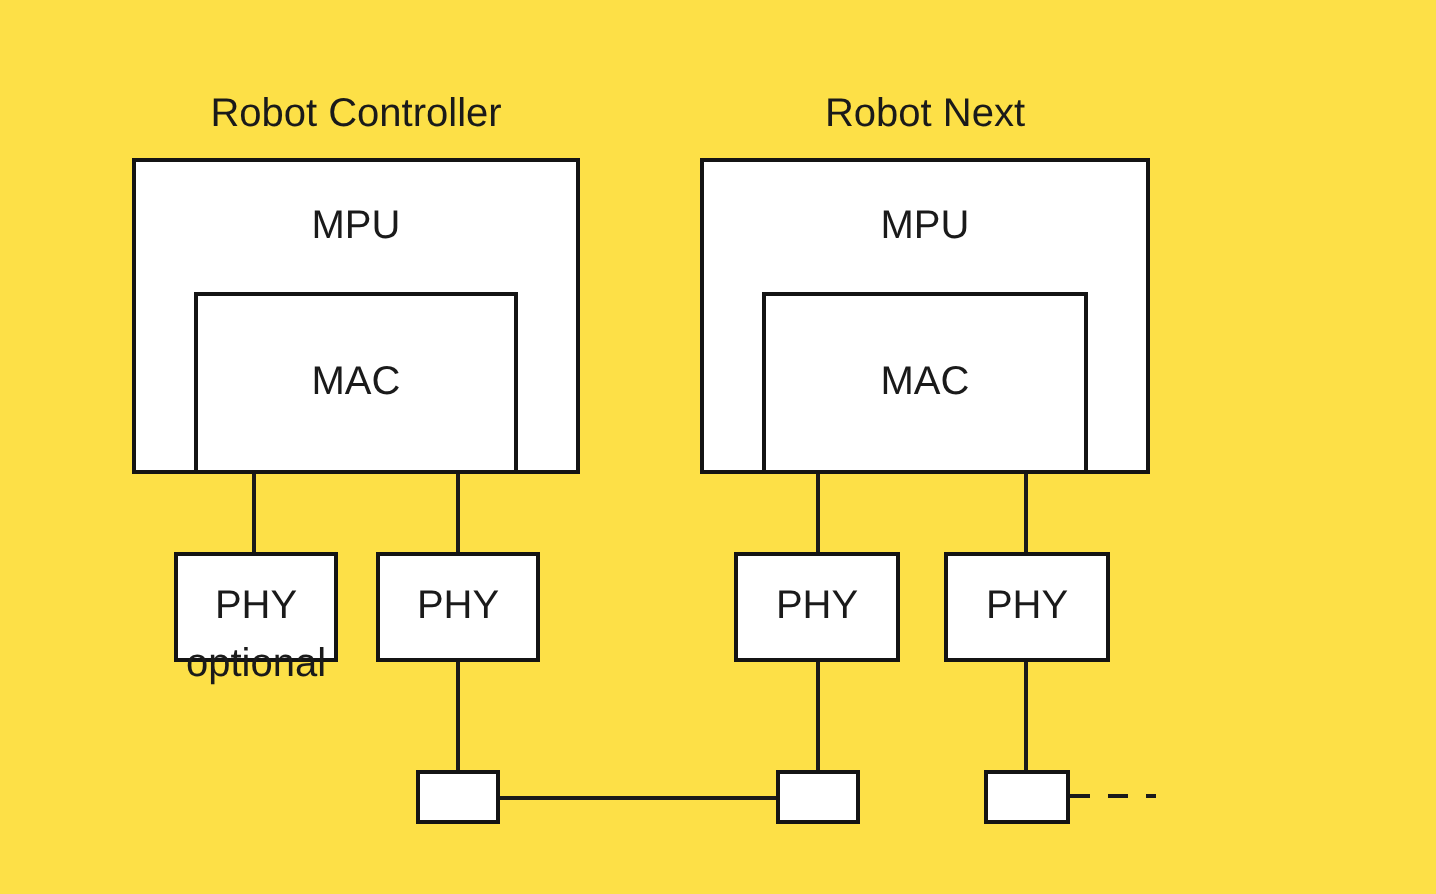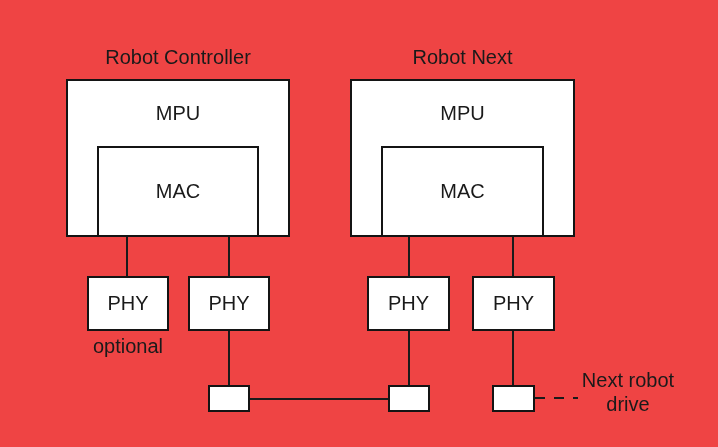--- a/index.html
+++ b/index.html
@@ -5,21 +5,21 @@
   html, body {
     margin: 0;
     padding: 0;
     background: #ffffff;
     font-family: "Liberation Sans", sans-serif;
   }
   .canvas {
     position: relative;
     width: 718px;
     height: 447px;
-    background: #ef4444;
+    background: #fde047;
     overflow: hidden;
     color: #1a1a1a;
   }
   .box {
     position: absolute;
     box-sizing: border-box;
     border: 2px solid #141414;
     background: #ffffff;
   }
   .box.phy {
@@ -85,29 +85,28 @@
 
   <div class="box phy" style="left:188px; top:276px; width:82px; height:55px;"></div>
   <div class="lbl" style="left:188px; top:291px; width:82px;">PHY</div>
 
   <div class="box phy" style="left:367px; top:276px; width:83px; height:55px;"></div>
   <div class="lbl" style="left:367px; top:291px; width:83px;">PHY</div>
 
   <div class="box phy" style="left:472px; top:276px; width:83px; height:55px;"></div>
   <div class="lbl" style="left:472px; top:291px; width:83px;">PHY</div>
 
-  <div class="lbl" style="left:82px; top:334px; width:92px;">optional</div>
+  <div class="lbl" style="left:82px; top:320px; width:92px;">optional</div>
 
   <div class="vline" style="left:228px; top:331px; height:54px;"></div>
   <div class="vline" style="left:408px; top:331px; height:54px;"></div>
   <div class="vline" style="left:512px; top:331px; height:54px;"></div>
 
   <div class="box" style="left:208px; top:385px; width:42px; height:27px;"></div>
   <div class="box" style="left:388px; top:385px; width:42px; height:27px;"></div>
   <div class="box" style="left:492px; top:385px; width:43px; height:27px;"></div>
 
   <div class="hline" style="left:250px; top:398px; width:138px;"></div>
 
   <div class="dline" style="left:535px; top:397px; width:43px;"></div>
 
-  <div class="lbl wrap" style="left:572px; top:368px; width:112px;">Next robot drive</div>
 
 </div>
 
 </body></html>

